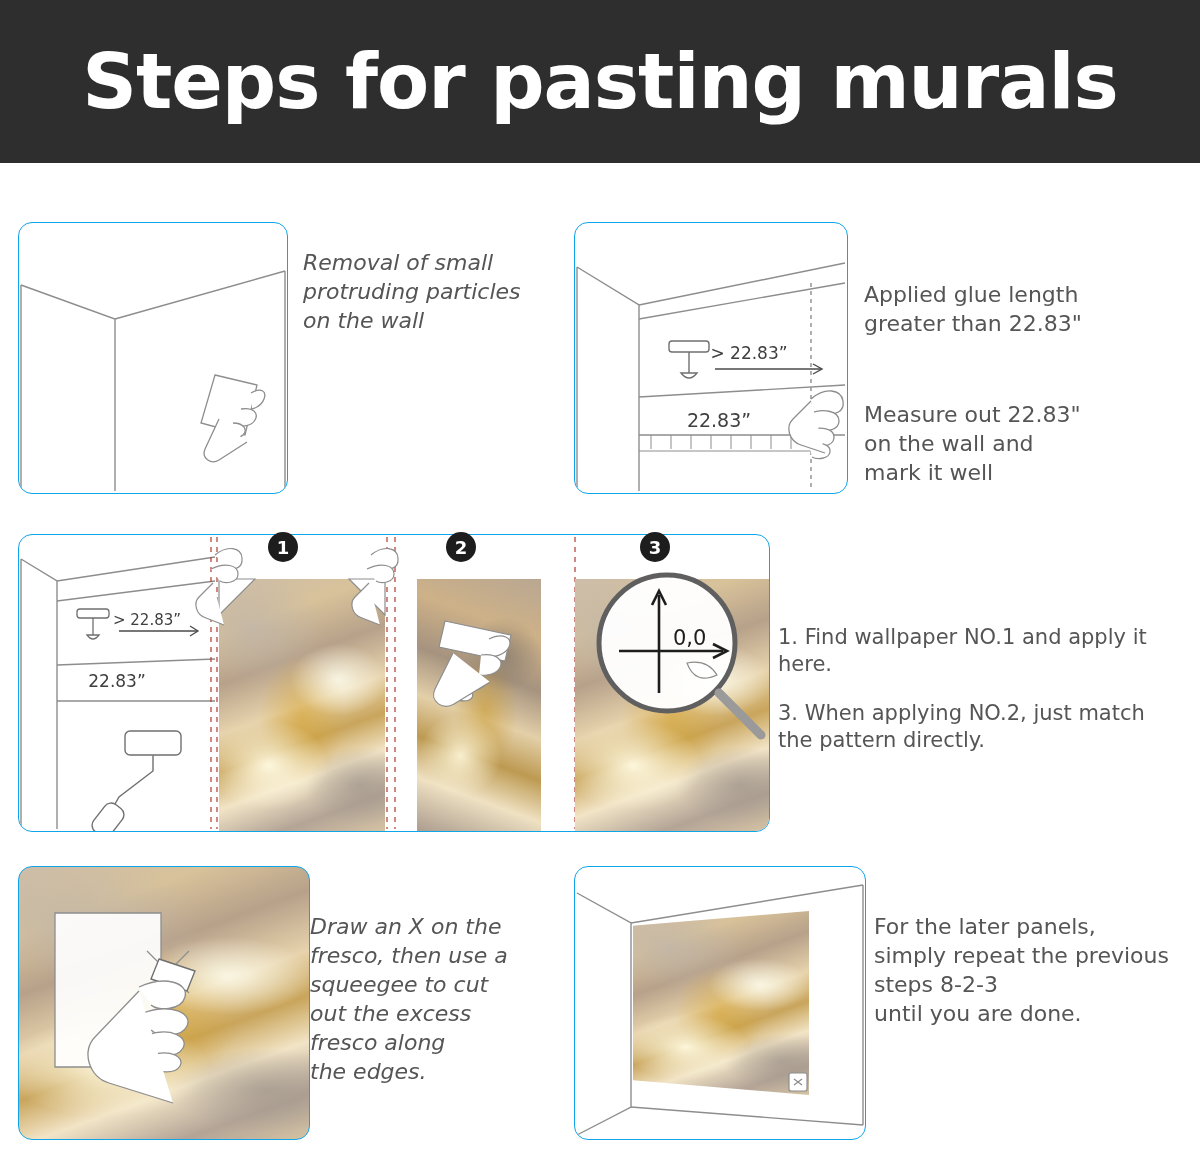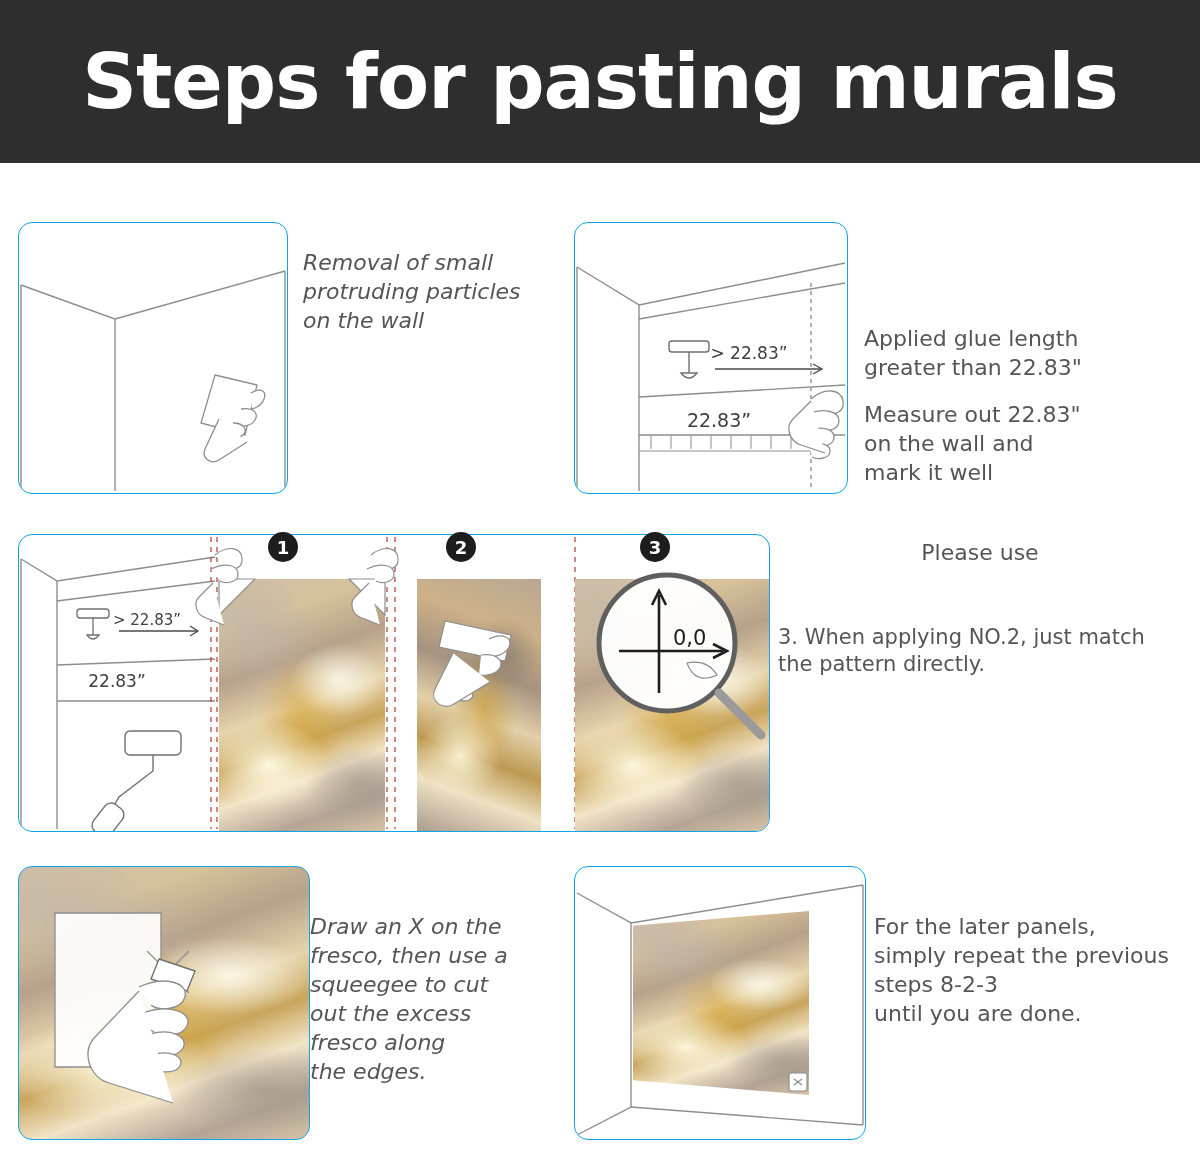--- a/index.html
+++ b/index.html
@@ -38,21 +38,21 @@
     position:absolute;
     font-size:22px;
     line-height:29px;
     color:#555;
     white-space:pre-line;
   }
   
   #panel-wall-prep{left:18px;top:222px;width:268px;height:270px;}
   #cap-wall-prep{left:303px;top:248px;width:270px;font-style:italic;}
   #panel-glue{left:574px;top:222px;width:272px;height:270px;}
-  #cap-glue{left:864px;top:280px;width:300px;margin-top:44px;}
+  #cap-glue{left:864px;top:280px;width:300px;}
   #cap-measure{left:864px;top:400px;width:310px;}
 
   
   #panel-strip{left:18px;top:534px;width:750px;height:296px;}
   .badge{
     position:absolute;width:30px;height:30px;border-radius:50%;
     background:#1d1d1d;color:#fff;font-size:18px;font-weight:bold;
     display:flex;align-items:center;justify-content:center;
     z-index:5;
   }
@@ -251,24 +251,24 @@
     </g>
     <text x="654" y="110" font-size="21" fill="#1d1d1d" font-family="DejaVu Sans, sans-serif">0,0</text>
 
     <g fill="#ffffff" stroke="#8d8d8d" stroke-width="1.2">
       <path d="M668 128 q20 -4 30 12 q-22 10 -30 -12 Z"></path>
     </g>
   </svg>
 </div>
 
 <div id="please-use">
-  <div>Please use</div>
 </div>
 
 <div id="step-list">
+  <div class="li">1. Find wallpaper NO.1 and apply it here.</div>
   <div class="li">3. When applying NO.2, just match
 the pattern directly.</div>
 </div>
 
 <div class="panel mural" id="panel-cut">
   <svg width="290" height="272" viewBox="0 0 290 272">
 
     <g fill="#ffffff" fill-opacity="0.92" stroke="#8d8d8d" stroke-width="1.3">
       <path d="M36 46 L142 46 L142 200 L36 200 Z"></path>
     </g>

